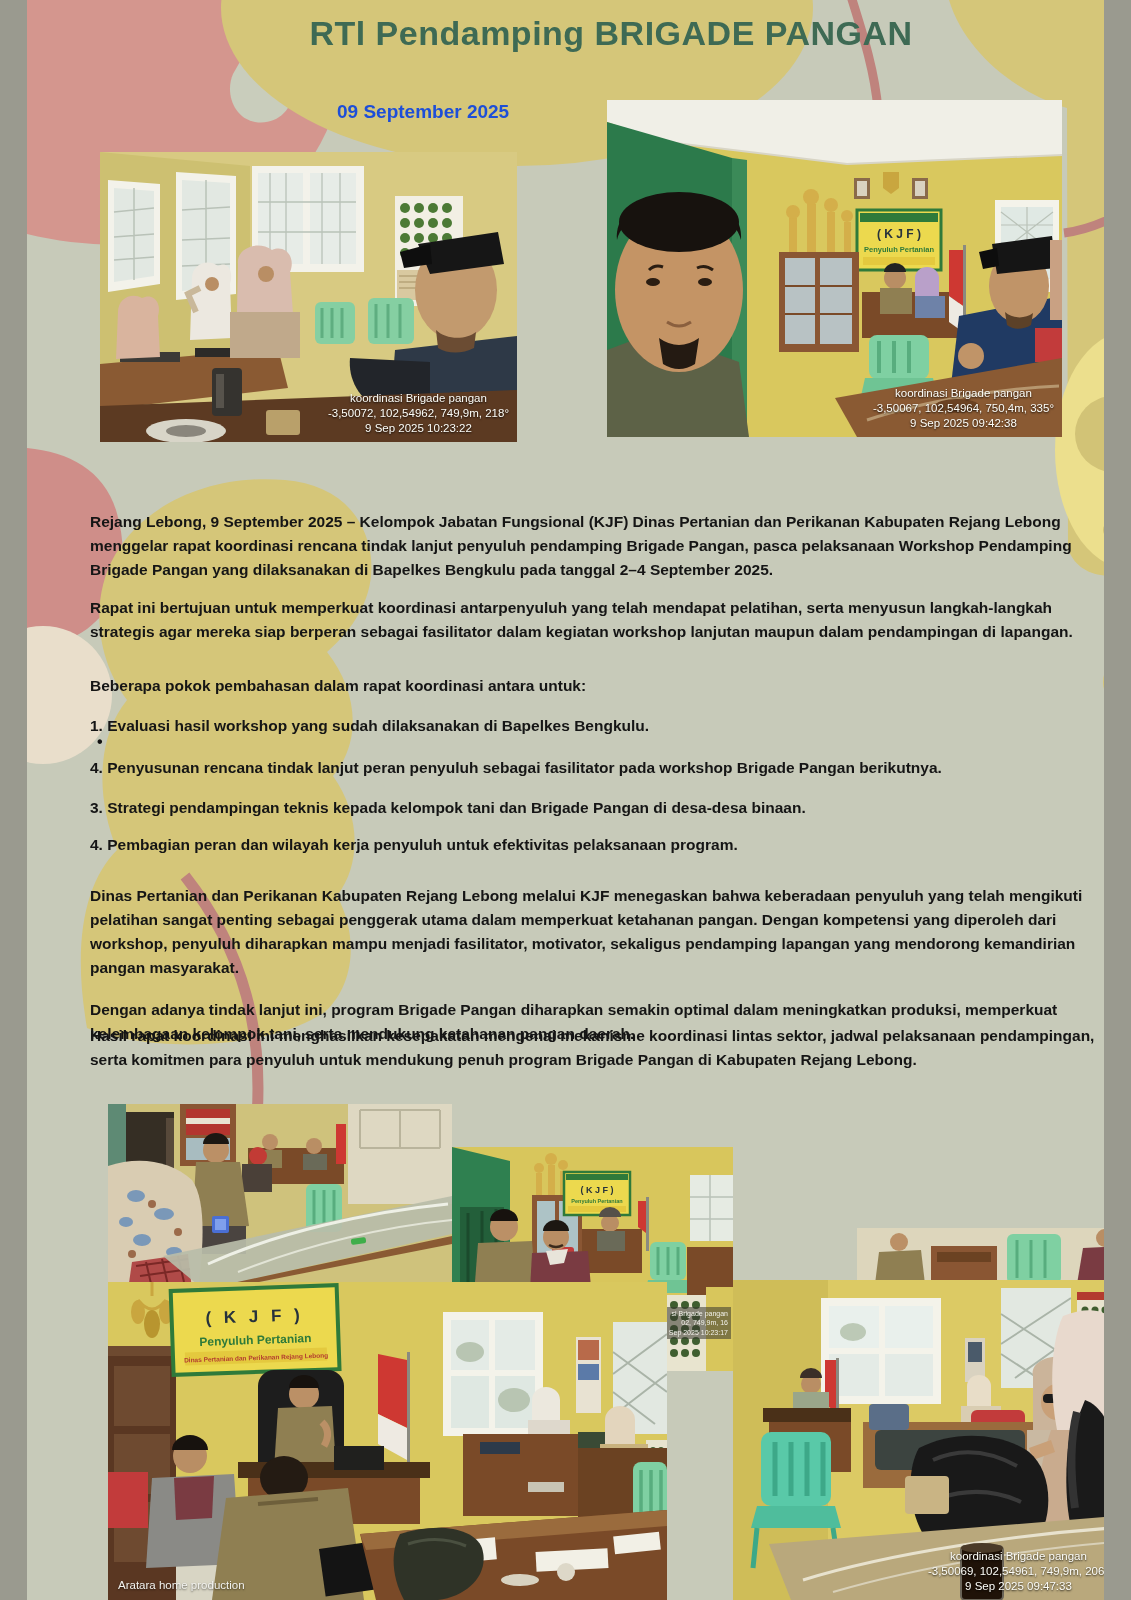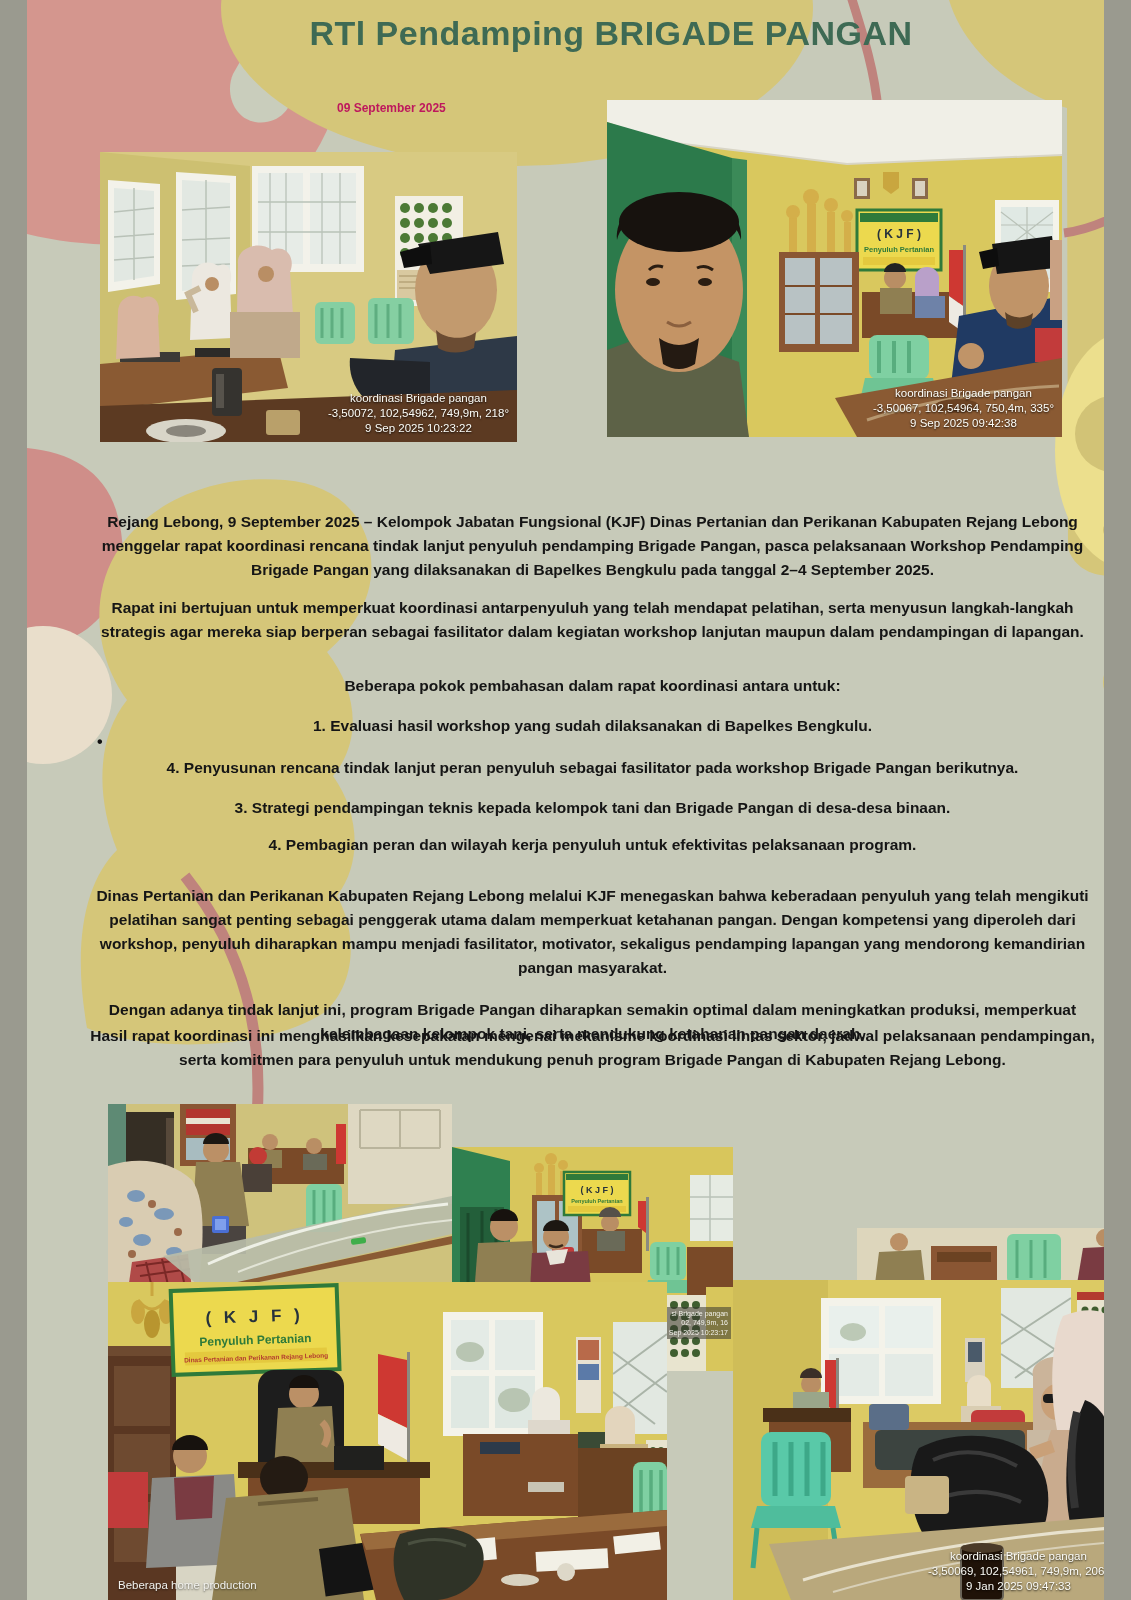--- a/index.html
+++ b/index.html
@@ -1,23 +1,23 @@
 <!DOCTYPE html>
 <html><head>
 <meta charset="utf-8">
 <style>
   html,body{margin:0;padding:0;background:#9a9a8f;}
   .page{position:relative;width:1077px;height:1600px;margin:0 auto;background:#c7cab9;
         overflow:hidden;font-family:"Liberation Sans",sans-serif;}
   .bg-decor{position:absolute;left:0;top:0;z-index:0;}
   .title{position:absolute;left:584px;top:14px;transform:translateX(-50%);margin:0;white-space:nowrap;
          font-size:34px;font-weight:700;color:#3e6a54;letter-spacing:.5px;z-index:5;}
-  .date{position:absolute;left:310px;top:101px;font-size:12px;font-weight:700;color:#be185d;z-index:5;}
+  .date{position:absolute;left:310px;top:101px;font-size:19px;font-weight:700;color:#1d4ed8;z-index:5;}
   .article{position:absolute;left:63px;top:0;width:1005px;z-index:5;}
-  .article .blk{position:absolute;width:100%;text-align:center;font-size:15.5px;line-height:24px;
+  .article .blk{position:absolute;width:100%;font-size:15.5px;line-height:24px;
          font-weight:700;color:#151515;margin:0;}
   .stray-bullet{position:absolute;left:70px;top:733px;font-size:16px;font-weight:700;color:#111;z-index:5;}
   .photo{position:absolute;overflow:hidden;}
   .photo svg{display:block;font-family:"Liberation Sans",sans-serif;}
   .geo-caption{position:absolute;right:8px;bottom:6px;text-align:center;color:#fdfdf8;
          font-size:11.5px;line-height:1.3;text-shadow:0 1px 2px rgba(0,0,0,.85);z-index:3;}
   .frag-caption{position:absolute;right:2px;top:160px;width:78px;text-align:right;color:#f2f2ea;
          font-size:7px;line-height:1.35;background:rgba(55,55,48,.55);padding:2px 3px;z-index:3;}
   .watermark{position:absolute;left:10px;bottom:9px;color:#f2f2ee;font-size:11.5px;
          text-shadow:0 1px 2px rgba(0,0,0,.6);z-index:3;}
@@ -501,21 +501,21 @@
       <polygon points="252,252 559,228 559,318 268,318" fill="#7a4a28"></polygon>
       <polygon points="252,252 559,228 559,244 258,268" fill="#9a6b3d"></polygon>
       <rect x="326" y="258" width="62" height="22" fill="#f2f0e6" transform="rotate(-5 357 269)"></rect>
       <rect x="428" y="268" width="72" height="20" fill="#f2f0e6" transform="rotate(-3 464 278)"></rect>
       <rect x="506" y="252" width="46" height="18" fill="#f2f0e6" transform="rotate(-6 529 261)"></rect>
       <circle cx="458" cy="290" r="9" fill="#ddd8c8"></circle>
       <ellipse cx="412" cy="298" rx="19" ry="6" fill="#d8d2c0"></ellipse>
       <path d="M292,252 C330,240 366,246 374,266 C382,292 360,314 330,318 L296,318 C284,296 282,270 292,252 Z" fill="#2f3327"></path>
       <path d="M300,262 q30,-10 58,2" stroke="#4a5040" stroke-width="3" fill="none"></path>
     </svg>
-    <div class="watermark">Beberapa home production</div>
+    <div class="watermark">Aratara home production</div>
   </figure>
 
   <figure class="photo z3" style="left:706px;top:1280px;width:384px;height:320px;margin:0">
     <svg width="384" height="320" viewBox="0 0 384 320">
       <rect width="384" height="320" fill="#dcca64"></rect>
       <rect x="0" y="0" width="95" height="320" fill="#cfbd58"></rect>
 
       <rect x="88" y="18" width="120" height="106" fill="#f4f3ea"></rect>
       <rect x="96" y="26" width="50" height="42" fill="#e9f0ec"></rect>
       <rect x="152" y="26" width="48" height="42" fill="#e9f0ec"></rect>
@@ -595,17 +595,17 @@
       <polygon points="36,264 384,236 384,320 58,320" fill="#b9a87c"></polygon>
       <path d="M70,300 C160,272 290,254 380,248" stroke="#e8e2ce" stroke-width="3" fill="none"></path>
       <path d="M100,312 C190,286 300,268 384,262" stroke="#d8d0b8" stroke-width="2" fill="none"></path>
 
       <rect x="228" y="266" width="42" height="54" rx="4" fill="#1f1208" stroke="#6a6458" stroke-width="2"></rect>
       <ellipse cx="249" cy="268" rx="21" ry="5" fill="#4a3a28"></ellipse>
     </svg>
     <figcaption class="geo-caption">
       <div>koordinasi Brigade pangan</div>
       <div>-3,50069, 102,54961, 749,9m, 206°</div>
-      <div>9 Jan 2025 09:47:33</div>
+      <div>9 Sep 2025 09:47:33</div>
     </figcaption>
   </figure>
 
 </div>
 
 </body></html>

